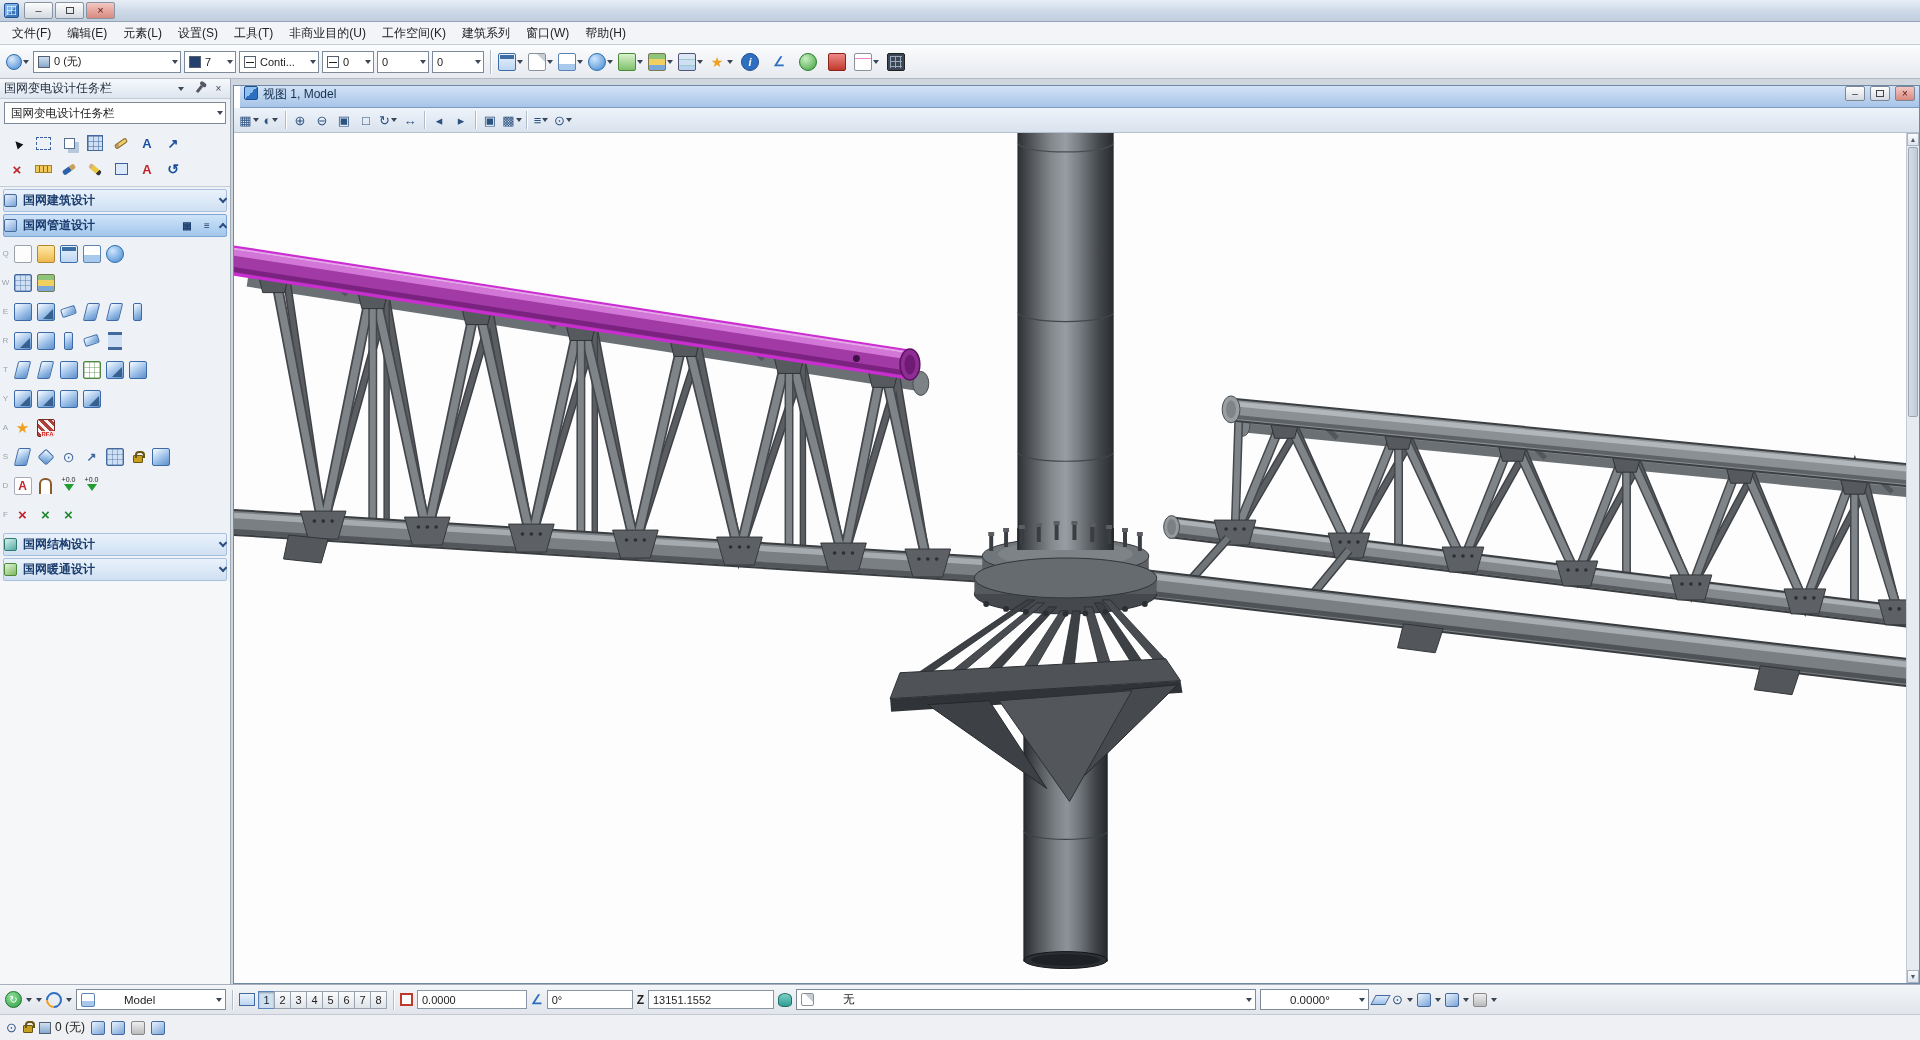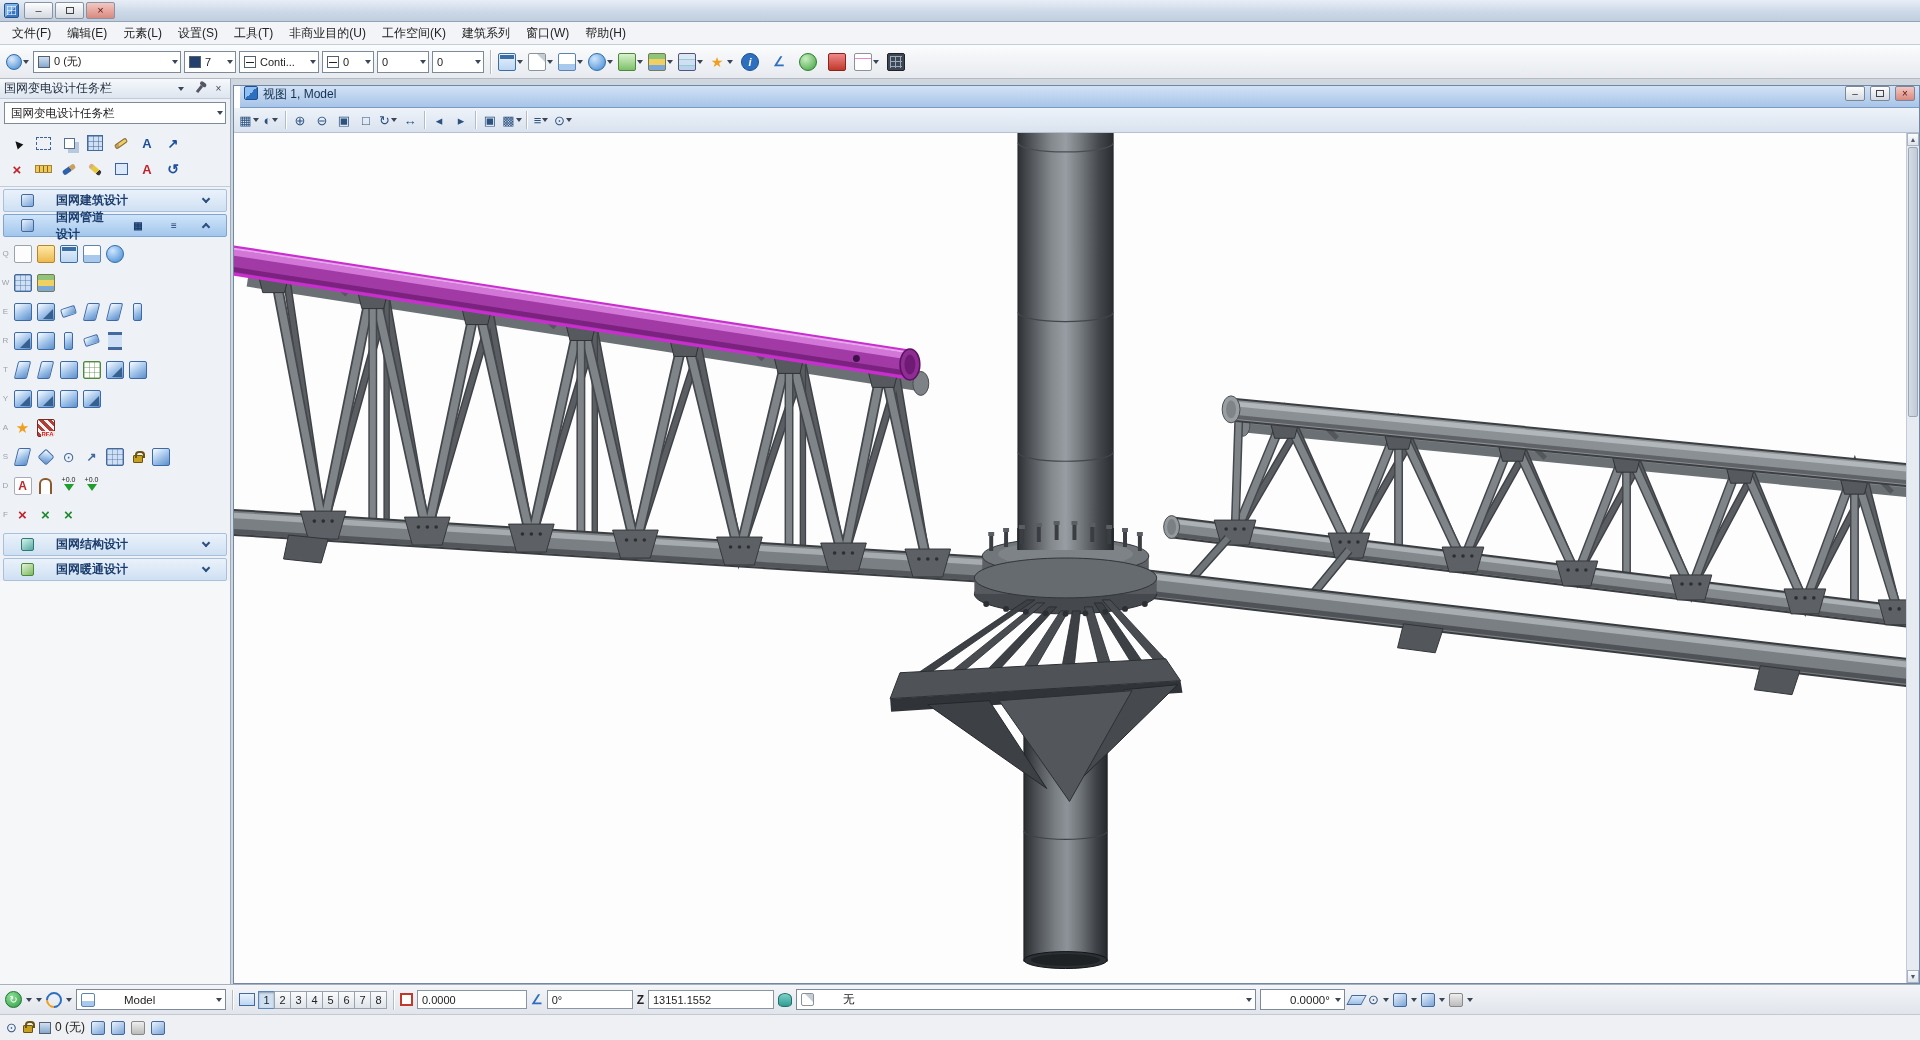--- a/index.html
+++ b/index.html
@@ -77,21 +77,21 @@
   .t-a { color:#1c4f9c; font-weight:bold; font-size:13px; }
   .t-ne { color:#1c4f9c; font-weight:bold; font-size:13px; }
   .t-del { color:#c0242b; font-weight:bold; font-size:15px; }
   .t-ruler { width:17px; height:8px; background:#f0c95c; border:1px solid #a8822c; background-image:repeating-linear-gradient(90deg,transparent 0 3px,#8a6a1c 3px 4px); }
   .t-brush { width:14px; height:5px; background:linear-gradient(90deg,#2e62a8 60%,#c8a060 60%); transform:rotate(-35deg); border-radius:2px; }
   .t-pencil { width:14px; height:5px; background:linear-gradient(90deg,#d8b080 25%,#e8c840 25% 75%,#333 75%); transform:rotate(40deg); border-radius:2px; }
   .t-rect { width:13px; height:12px; border:1px solid #3a62a0; background:#dce9f8; }
   .t-a.red { color:#c0242b; }
   .t-rot { color:#1c4f9c; font-size:14px; font-weight:bold; }
 
-  .sec-hdr { height:23px; margin:2px 3px 0 3px; background:linear-gradient(#eaf2fb,#cfe0f3); border:1px solid #a9c0dc; border-radius:2px; color:#1c3e6e; font-weight:bold; display:flex; align-items:center; gap:22px; padding:0 17px; }
+  .sec-hdr { height:23px; margin:2px 3px 0 3px; background:linear-gradient(#eaf2fb,#cfe0f3); border:1px solid #a9c0dc; border-radius:2px; color:#1c3e6e; font-weight:bold; display:flex; align-items:center; gap:6px; padding:0 0; }
   .sec-hdr.active { background:linear-gradient(#cfe4f9,#a3c6ec); border-color:#7ea6d4; }
   .sec-ic { width:13px; height:13px; border-radius:2px; border:1px solid #44699c; background:linear-gradient(145deg,#eaf3fd,#7aa4d8); }
   .sec-ic.teal { background:linear-gradient(145deg,#d8f2ef,#53aaa0); border-color:#2c7a70; }
   .sec-ic.green{ background:linear-gradient(145deg,#e2f4d8,#7cb860); border-color:#4a8a38; }
   .sec-hdr .t { flex:1; font-size:12px; }
   .hbtn { font-size:10px; color:#1c3e6e; width:14px; text-align:center; }
   .chev { width:6px; height:6px; border-right:2px solid #2c507e; border-bottom:2px solid #2c507e; transform:rotate(45deg); margin-top:-3px; }
   .chev.up { transform:rotate(-135deg); margin-top:3px; }
 
   .strows { padding:2px 0 2px 0; }
@@ -852,21 +852,21 @@
   <span class="ic-angle">∠</span>
   <input class="sfield" style="width: 86px;" readonly="" value="0°">
   <span class="zlab">Z</span>
   <input class="sfield" style="width: 126px;" readonly="" value="13151.1552">
   <span class="ic-cyl"></span>
   <span class="scombo" style="width:460px">
     <span class="ic ic-sheet" style="width:13px;height:13px"></span>
     <span class="t">无</span>
     <span class="dd"></span>
   </span>
-  <span class="scombo" style="width:85px">
+  <span class="scombo" style="width:109px">
     <span class="t">0.0000°</span>
     <span class="dd"></span>
   </span>
   <span class="ic-plane"></span>
   <span style="color:#2c5280;font-size:13px">⊙</span>
   <span class="dd"></span>
   <span class="mini"></span>
   <span class="dd"></span>
   <span class="mini"></span>
   <span class="dd"></span>

